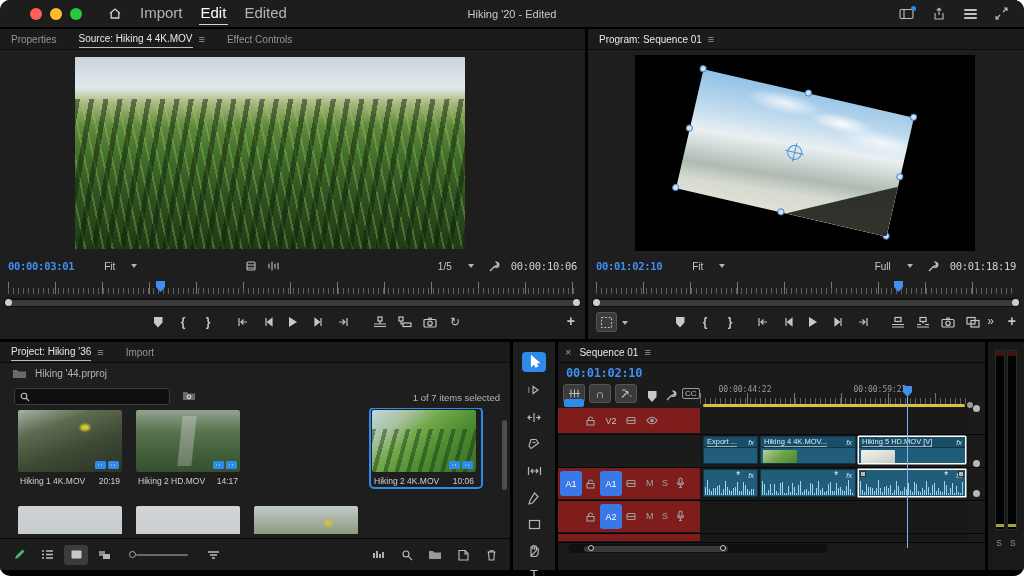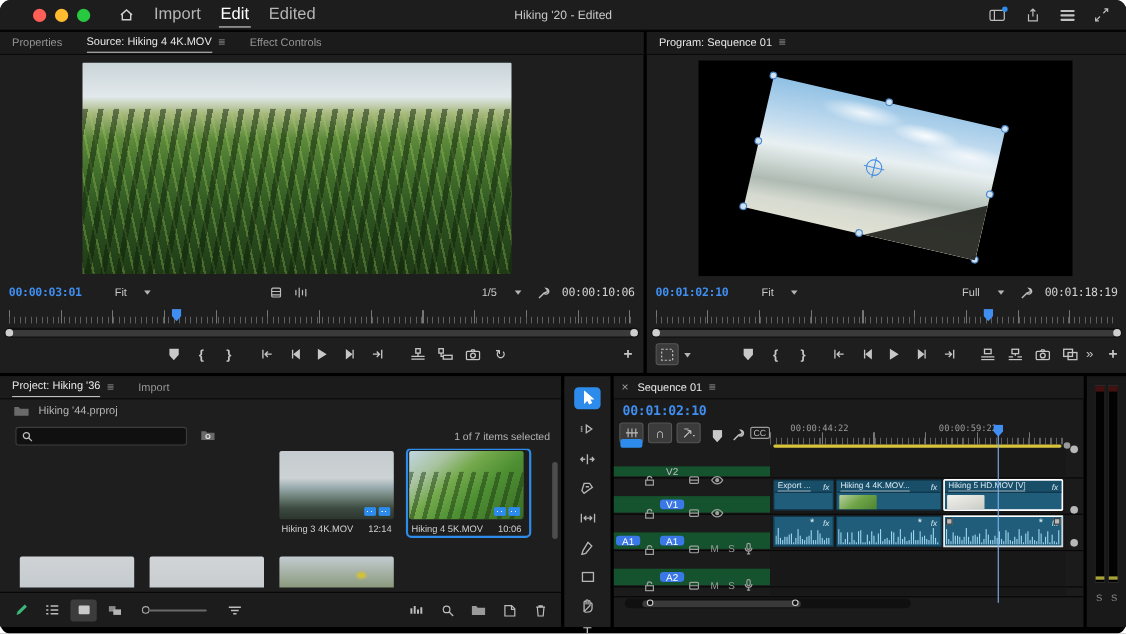--- a/index.html
+++ b/index.html
@@ -90,21 +90,21 @@
   .tool svg{stroke:#b5b5b5;fill:none;stroke-width:1.2}
   .tool.active{background:#2d8ceb;border-radius:4px}
   .tool.active svg{stroke:#fff;fill:#fff}
   
   #timeline{left:558px;top:342px;width:427px;height:228px;background:#1b1b1b}
   .tl-tc{position:absolute;left:8px;top:24px}
   .tlbar .ic{position:absolute;width:22px;height:19px}
   .rlabel{position:absolute;top:43px;width:90px;text-align:center;font-size:8px;color:#9a9a9a;font-family:"DejaVu Sans Mono",monospace}
   .workarea{position:absolute;left:145px;width:262px;top:62px;height:3px;background:#d8c43c;border-radius:2px}
   .trow{position:absolute;left:0;right:0}
-  .thead{position:absolute;left:0;top:16px;bottom:1px;width:142px;background:#14532d}
+  .thead{position:absolute;left:0;top:0;bottom:1px;width:142px;background:#7f1d1d}
   .tcont{position:absolute;left:142px;right:16px;top:0;bottom:1px;background:#181818}
   .trow{border-bottom:1px solid #060606}
   .tlabel{position:absolute;width:22px;top:3px;bottom:3px;display:flex;align-items:center;justify-content:center;font-size:9px;border-radius:3px;color:#ddd}
   .tlabel.blue{background:#3b78e7;color:#fff}
   .hico{position:absolute;display:flex;align-items:center;justify-content:center;color:#9f9f9f;font-size:9px}
   .hico svg{stroke:#9f9f9f;fill:none;stroke-width:1.1}
   .clip{position:absolute;top:1px;bottom:2px;background:#1f5d7a;border:1px solid #10364a;border-radius:1px;overflow:hidden}
   .clip .ttl{height:11px;background:#194e68;border-bottom:1px solid #0d3347;display:flex;justify-content:space-between;align-items:center;padding:0 3px;font-size:7.5px;color:#d9eaf4;white-space:nowrap;overflow:hidden}
   .clip .ttl .nm{overflow:hidden;text-overflow:ellipsis;border-bottom:1px solid rgba(255,255,255,.55)}
   .fx{font-style:italic;font-size:7.5px;color:#cfe3ee;flex:0 0 auto;margin-left:3px}
@@ -426,42 +426,56 @@
     <span class="ic" style="position:absolute;left:182px;top:48px">
         <svg width="14" height="11" viewBox="0 0 14 11">
           <path d="M1 2h4l1.3 1.5H13V10H1z" fill="#6a6a6a" stroke="none"></path>
           <circle cx="7" cy="6.8" r="1.8" stroke="#ddd"></circle>
         </svg>
       </span>
     <div class="selstat">1 of 7 items selected</div>
 
     <div class="grid">
 
-      <div class="pitem" style="left:254px;top:2px">
-        <div class="thumb" style="background:linear-gradient(180deg,#c6cbcf 0%,#cdd2d4 40%,#9fb0b4 52%,#6d8078 68%,#3c4a40 84%,#2c362e 100%)">
+      <div class="pitem" style="left:18px;top:2px">
+        <div class="thumb" style="background:linear-gradient(160deg,#a8b2a4 0%,#5e6a50 28%,#3d4834 62%,#2c3427 100%);">
+          <span style="position:absolute;left:62px;top:14px;width:10px;height:7px;border-radius:50%;background:#d8c832;filter:blur(1px)"></span>
           <div class="badges">
               <span class="badge"></span>
               <span class="badge"></span>
             </div>
         </div>
         <div class="pmeta">
-            <span>Hiking 3 4K.MOV</span>
-            <span>12:14</span>
+            <span>Hiking 1 4K.MOV</span>
+            <span>20:19</span>
+          </div>
+      </div>
+      <div class="pitem" style="left:136px;top:2px">
+        <div class="thumb" style="background:linear-gradient(180deg,#93a28e 0%,#5a7450 34%,#41603a 70%,#355030 100%),linear-gradient(90deg,transparent 40%,#9aa296 48%,#8d968c 54%,transparent 62%);background-blend-mode:normal">
+          <span style="position:absolute;left:44px;top:6px;width:14px;height:50px;background:linear-gradient(180deg,#aab4a8,#7c8a74);opacity:.75;transform:skewX(-6deg)"></span>
+          <div class="badges">
+              <span class="badge"></span>
+              <span class="badge"></span>
+            </div>
+        </div>
+        <div class="pmeta">
+            <span>Hiking 2 HD.MOV</span>
+            <span>14:17</span>
           </div>
       </div>
       <div class="pitem sel" style="left:372px;top:2px">
         <div class="thumb" style="background:linear-gradient(140deg,#bfd6e2 0%,#a9c3a0 22%,#74a94c 40%,#4e8f33 62%,#3a6b26 100%)">
           <span style="position:absolute;inset:30% 0 0 0;background:repeating-linear-gradient(105deg,rgba(20,50,12,.45) 0 4px,transparent 4px 11px)"></span>
           <div class="badges">
               <span class="badge"></span>
               <span class="badge"></span>
             </div>
         </div>
         <div class="pmeta">
-            <span>Hiking 4 5K.MOV</span>
+            <span>Hiking 2 4K.MOV</span>
             <span>10:06</span>
           </div>
       </div>
 
       <div class="pitem" style="left:18px;top:98px">
         <div class="thumb" style="background:linear-gradient(180deg,#cfd3d6 0%,#c2c8cc 60%,#aab2b6 100%)"></div>
       </div>
       <div class="pitem" style="left:136px;top:98px">
         <div class="thumb" style="background:linear-gradient(180deg,#d2d5d7 0%,#c6cbce 55%,#b2babe 100%)"></div>
       </div>
@@ -643,41 +657,20 @@
             <svg width="12" height="9" viewBox="0 0 12 9">
               <path d="M1 4.5C2.5 2 4 1.2 6 1.2S9.5 2 11 4.5C9.5 7 8 7.8 6 7.8S2.5 7 1 4.5z"></path>
               <circle cx="6" cy="4.5" r="1.3" fill="#9f9f9f"></circle>
             </svg>
           </span>
       </div>
       <div class="tcont"></div>
     </div>
 
     <div class="trow" style="top:93px;height:33px">
-      <div class="thead">
-        <span class="hico" style="left:28px;top:11px">
-            <svg width="9" height="10" viewBox="0 0 9 10">
-              <rect x="1" y="4.5" width="7" height="4.5"></rect>
-              <path d="M2.5 4.5V3a2 2 0 0 1 4 0"></path>
-            </svg>
-          </span>
-        <span class="tlabel blue" style="left:42px">V1</span>
-        <span class="hico" style="left:68px;top:11px">
-            <svg width="10" height="9" viewBox="0 0 10 9">
-              <rect x="1" y="1.5" width="8" height="6" rx="1"></rect>
-              <path d="M1 4.5h8"></path>
-            </svg>
-          </span>
-        <span class="hico" style="left:88px;top:11px">
-            <svg width="12" height="9" viewBox="0 0 12 9">
-              <path d="M1 4.5C2.5 2 4 1.2 6 1.2S9.5 2 11 4.5C9.5 7 8 7.8 6 7.8S2.5 7 1 4.5z"></path>
-              <circle cx="6" cy="4.5" r="1.3" fill="#9f9f9f"></circle>
-            </svg>
-          </span>
-      </div>
       <div class="tcont">
         <div class="clip" style="left:3px;width:55px">
           <div class="ttl">
               <span class="nm">Export ...</span>
               <span class="fx">fx</span>
             </div>
         </div>
         <div class="clip" style="left:60px;width:96px">
           <div class="ttl">
               <span class="nm">Hiking 4 4K.MOV...</span>

